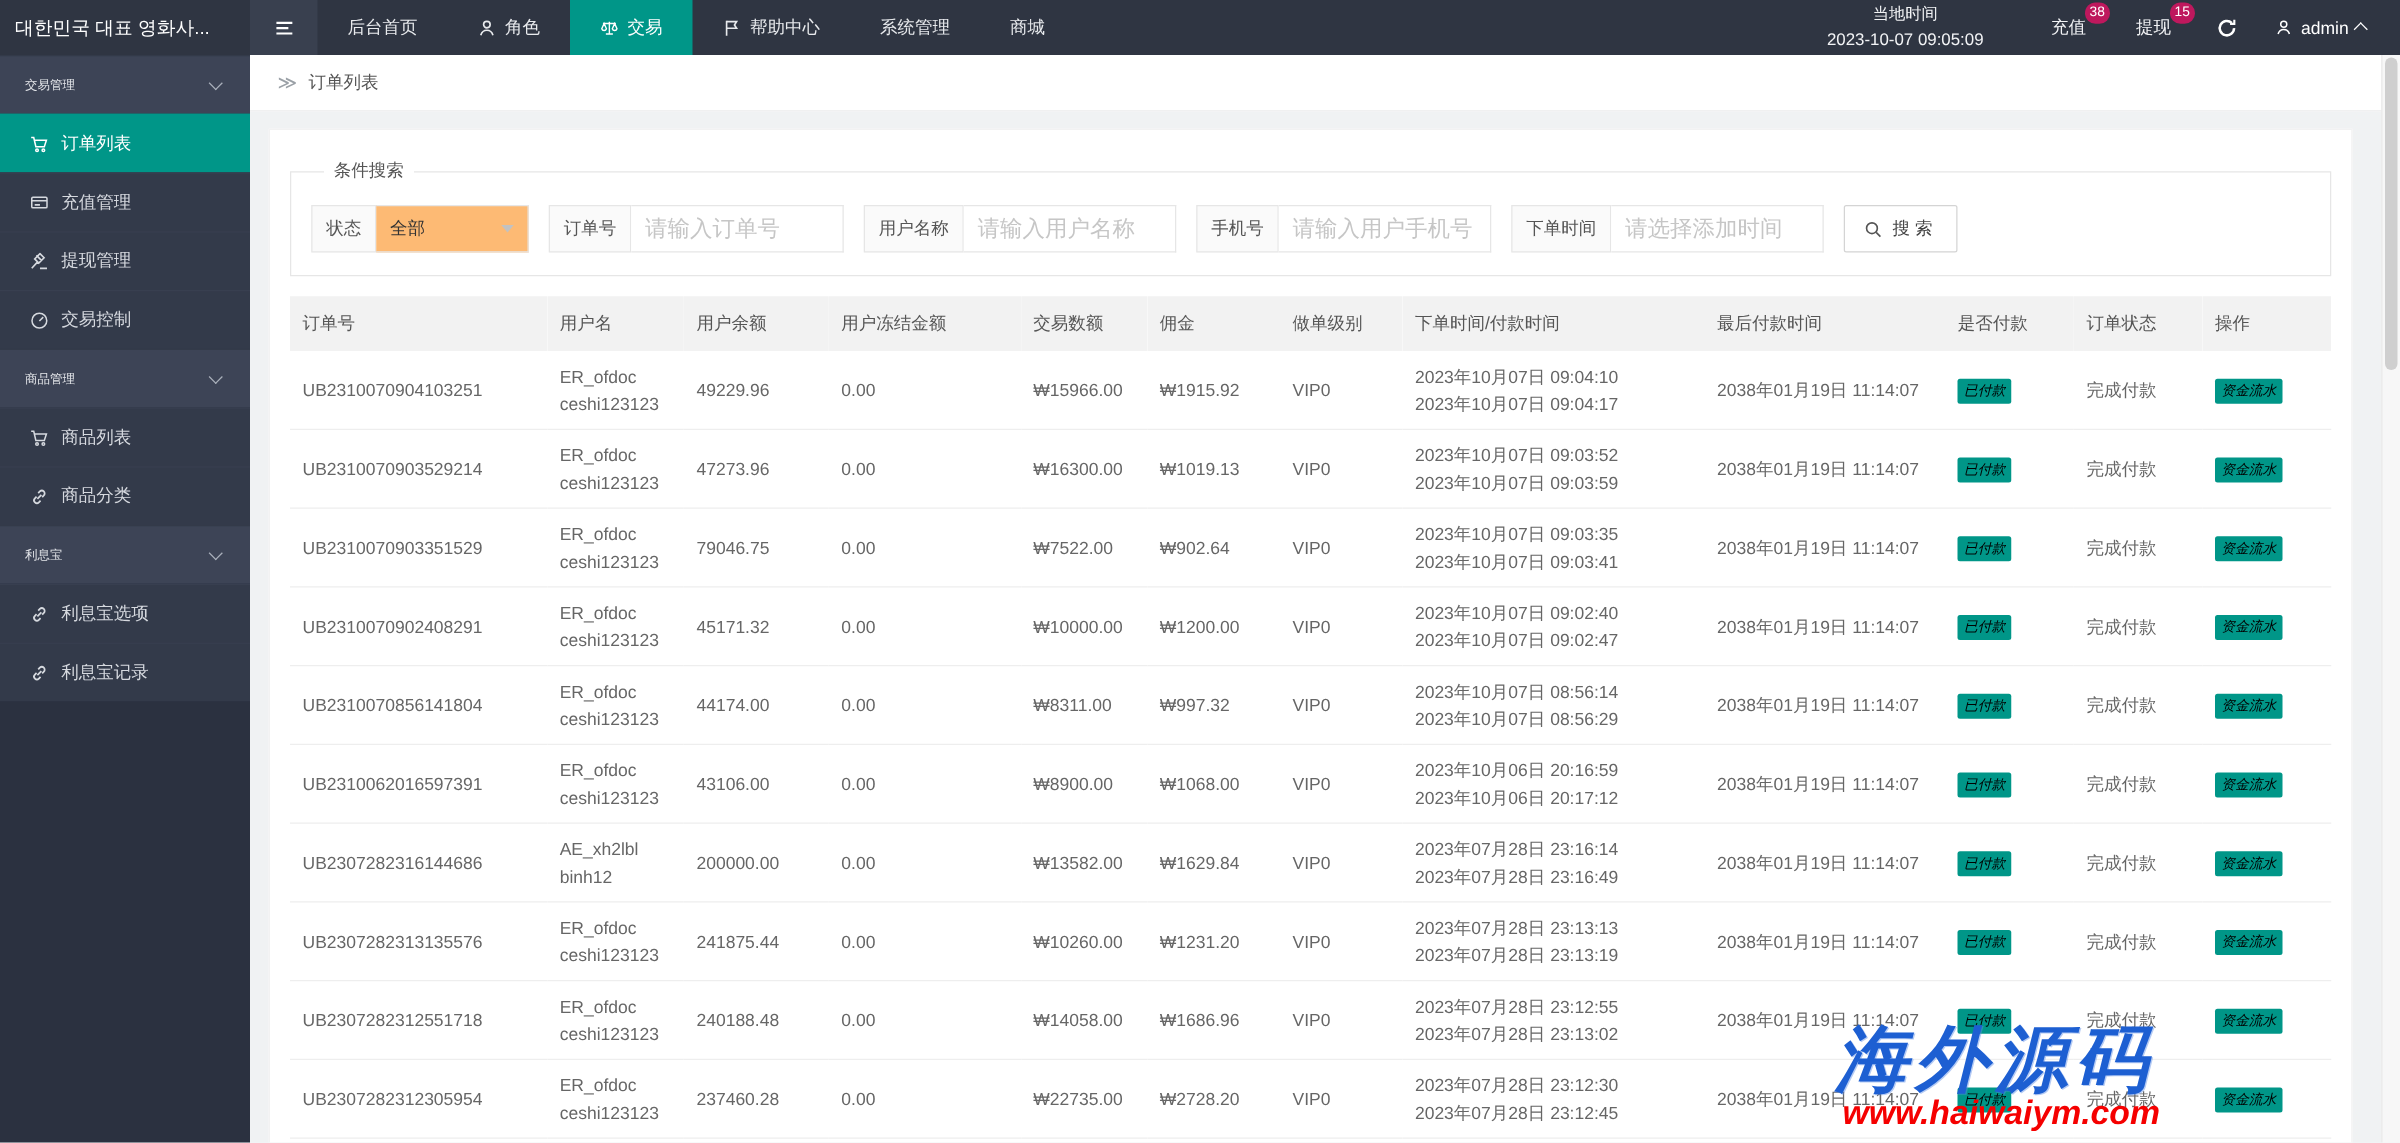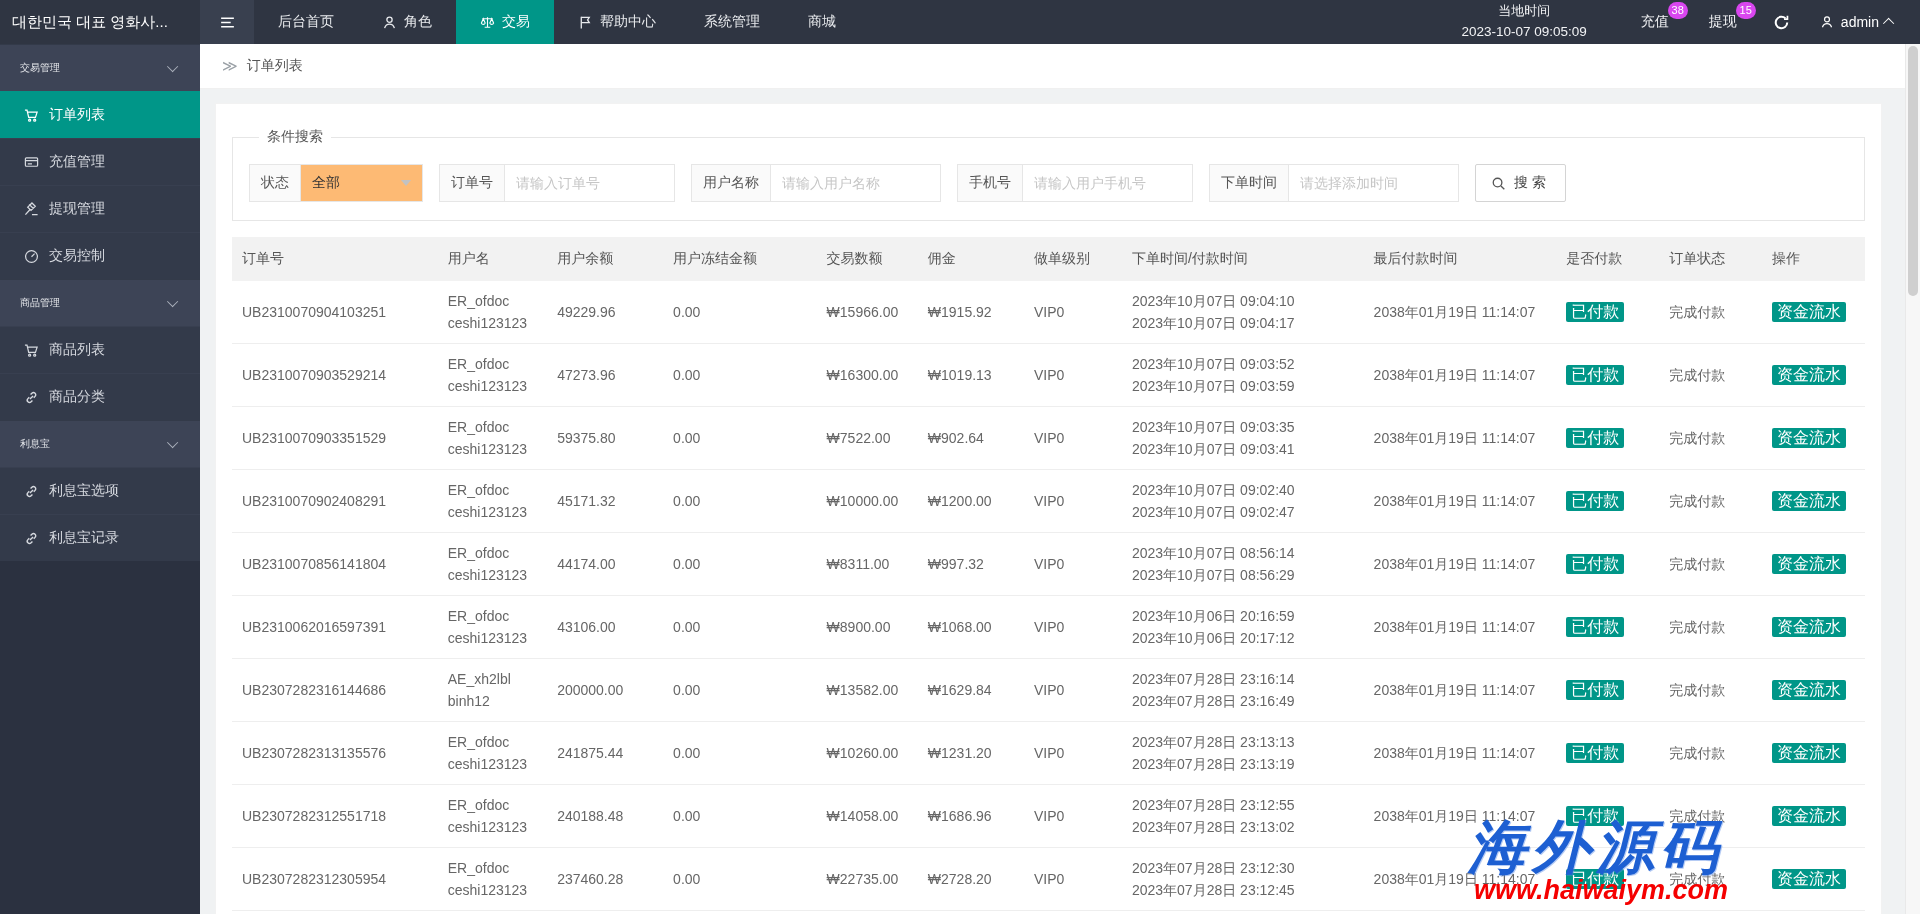--- a/index.html
+++ b/index.html
@@ -17,21 +17,21 @@
   .nav-item { display:flex; align-items:center; gap:7px; padding:0 24px; font-size:14px;
     color:#e8eaed; cursor:pointer; }
   .nav-item.active { background:#009688; color:#fff; }
   .nav-item svg { width:15px; height:15px; }
   .nav-right { margin-left:auto; display:flex; align-items:center; }
   .nav-time { text-align:center; font-size:13px; line-height:1.55; margin-right:34px; color:#f2f3f5; }
   .nav-time .t2 { font-size:13.5px; }
   .nav-link { position:relative; padding:0 20px; font-size:14px; height:44px; display:flex;
     align-items:center; cursor:pointer; color:#f2f3f5; }
   .badge { position:absolute; top:2px; right:1px; min-width:17px; height:17px; border-radius:9px;
-    background:#d946ef; color:#fff; font-size:11px; line-height:17px; padding:0 4px; }
+    background:#be185d; color:#fff; font-size:11px; line-height:17px; padding:0 4px; }
   .nav-refresh { padding:0 16px; display:flex; align-items:center; cursor:pointer; }
   .nav-refresh svg { width:17px; height:17px; }
   .nav-user { display:flex; align-items:center; gap:7px; padding:0 26px 0 14px; font-size:14px; cursor:pointer; }
   .nav-user svg { width:14px; height:14px; }
   .chev { width:8px; height:8px; border-left:1.6px solid #fff; border-top:1.6px solid #fff; 
     transform:rotate(45deg) translateY(2px); display:inline-block; }
 
   
   .sidebar { position:absolute; top:44px; left:0; bottom:0; width:200px; background:#2b3140; z-index:20; }
   .side-group { height:47px; display:flex; align-items:center; justify-content:space-between;
@@ -59,35 +59,35 @@
   fieldset.search legend { font-size:14px; color:#555; padding:0 8px; margin-left:10px; }
   .filter-row { display:flex; gap:16px; margin-top:4px; }
   .fgroup { display:flex; height:38px; }
   .flabel { border:1px solid #e6e6e6; background:#fafafa; display:flex; align-items:center;
     padding:0 11px; font-size:14px; color:#555; white-space:nowrap; }
   .fselect { width:122px; border:1px solid #e6e6e6; border-left:none; background:#fdba74; display:flex;
     align-items:center; padding:0 11px; font-size:14px; color:#333; position:relative; cursor:pointer; }
   .fselect .caret { position:absolute; right:11px; width:0; height:0; border-left:5px solid transparent;
     border-right:5px solid transparent; border-top:6px solid #c2c2c2; }
   .fgroup input { width:170px; height:38px; border:1px solid #e6e6e6; border-left:none; padding:0 11px;
-    font-size:14px; color:#333; outline:none; font-family:inherit; }
+    font-size:18px; color:#333; outline:none; font-family:inherit; }
   .fgroup input::placeholder { color:#c6c6c6; }
   .search-btn { height:38px; border:1px solid #d4d4d4; background:#fff; border-radius:2px; padding:12px 15px;
     display:flex; align-items:center; gap:8px; font-size:14px; color:#444; cursor:pointer;
     letter-spacing:4px; font-family:inherit; }
   .search-btn svg { width:15px; height:15px; letter-spacing:0; }
 
   
   table.orders { width:100%; border-collapse:collapse; table-layout:fixed; font-size:14px; color:#666; }
   table.orders th { background:#f2f2f2; font-weight:400; text-align:left; padding:13px 10px; color:#555;
     white-space:nowrap; overflow:hidden; }
   table.orders td { border-bottom:1px solid #eee; padding:9px 10px; line-height:21px; height:59px;
     vertical-align:middle; overflow:hidden; white-space:nowrap; }
-  .tag { display:inline-block; background:#009688; color:#ffffff; font-size:16px; line-height:18px;
-    padding:1px 5px; border-radius:2px; white-space:nowrap; }
+  .tag { display:inline-block; background:#009688; color:#000000; font-size:11px; line-height:18px;
+    padding:1px 5px; border-radius:2px; white-space:nowrap;font-style:italic; }
   .tag.btn { cursor:pointer; }
   .two-line div { line-height:22px; }
 
   
   .watermark { position:absolute; right:192px; bottom:8px; z-index:40; pointer-events:none;
     font-family:"DejaVu Serif","Liberation Serif",serif; font-style:italic; text-align:left; }
   .wm-cn { font-size:58px; font-weight:900; color:#1d5fd2; letter-spacing:6px;
     text-shadow:1px 1px 0 rgba(90,140,230,.45); }
   .wm-url { font-size:27px; font-weight:bold; color:#f50000; margin-top:-12px; margin-left:6px;
     font-family:"Liberation Sans",sans-serif; font-style:italic; }
@@ -388,21 +388,21 @@
             <td><span class="tag">已付款</span></td>
             <td>完成付款</td>
             <td><span class="tag btn">资金流水</span></td>
           </tr>
           <tr>
             <td>UB2310070903351529</td>
             <td class="two-line">
               <div>ER_ofdoc</div>
               <div>ceshi123123</div>
             </td>
-            <td>59375.80</td>
+            <td>79046.75</td>
             <td>0.00</td>
             <td>₩7522.00</td>
             <td>₩902.64</td>
             <td>VIP0</td>
             <td class="two-line">
               <div>2023年10月07日 09:03:35</div>
               <div>2023年10月07日 09:03:41</div>
             </td>
             <td>2038年01月19日 11:14:07</td>
             <td><span class="tag">已付款</span></td>

